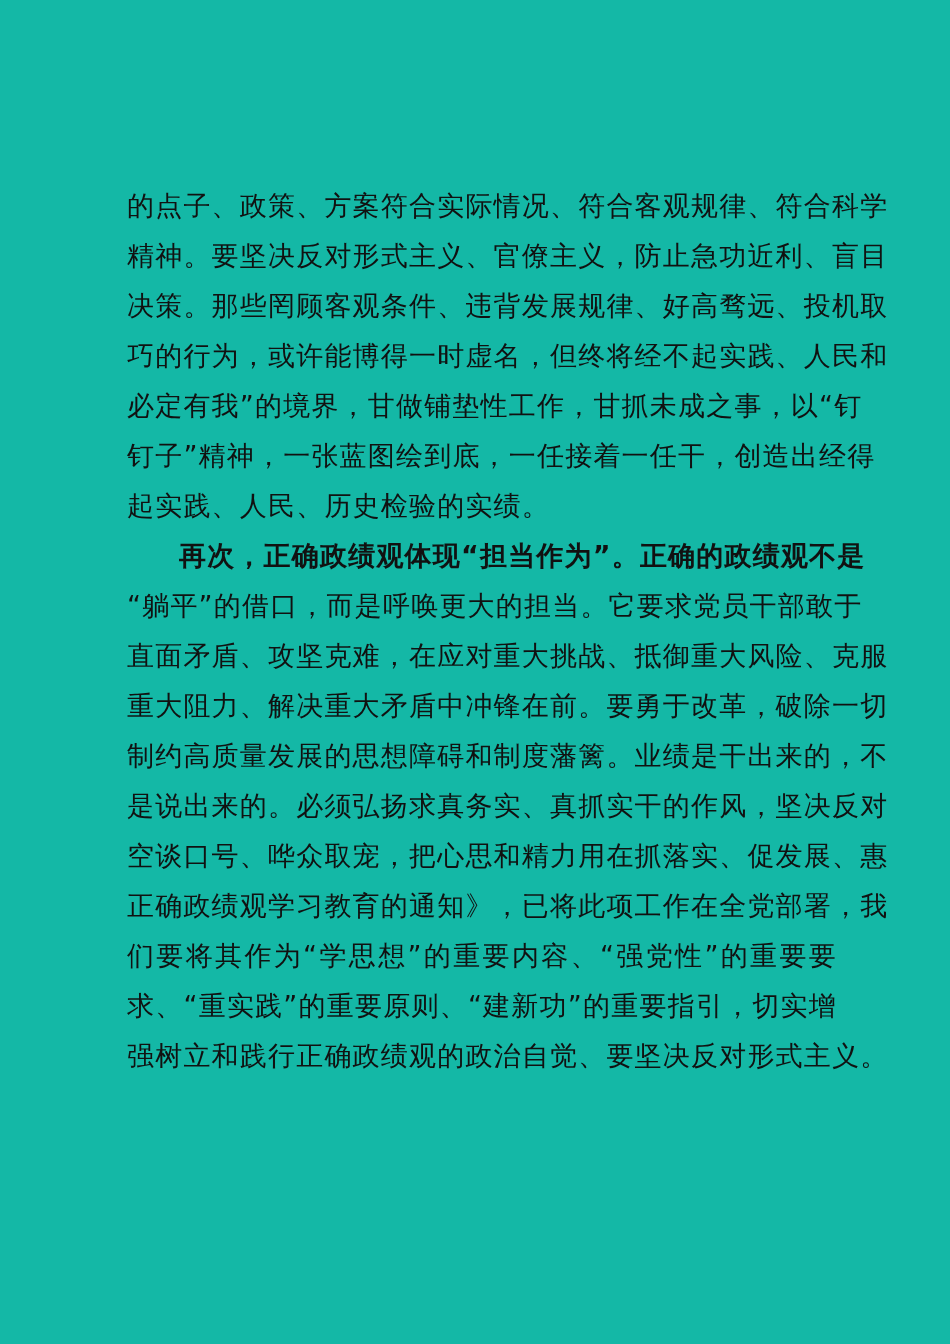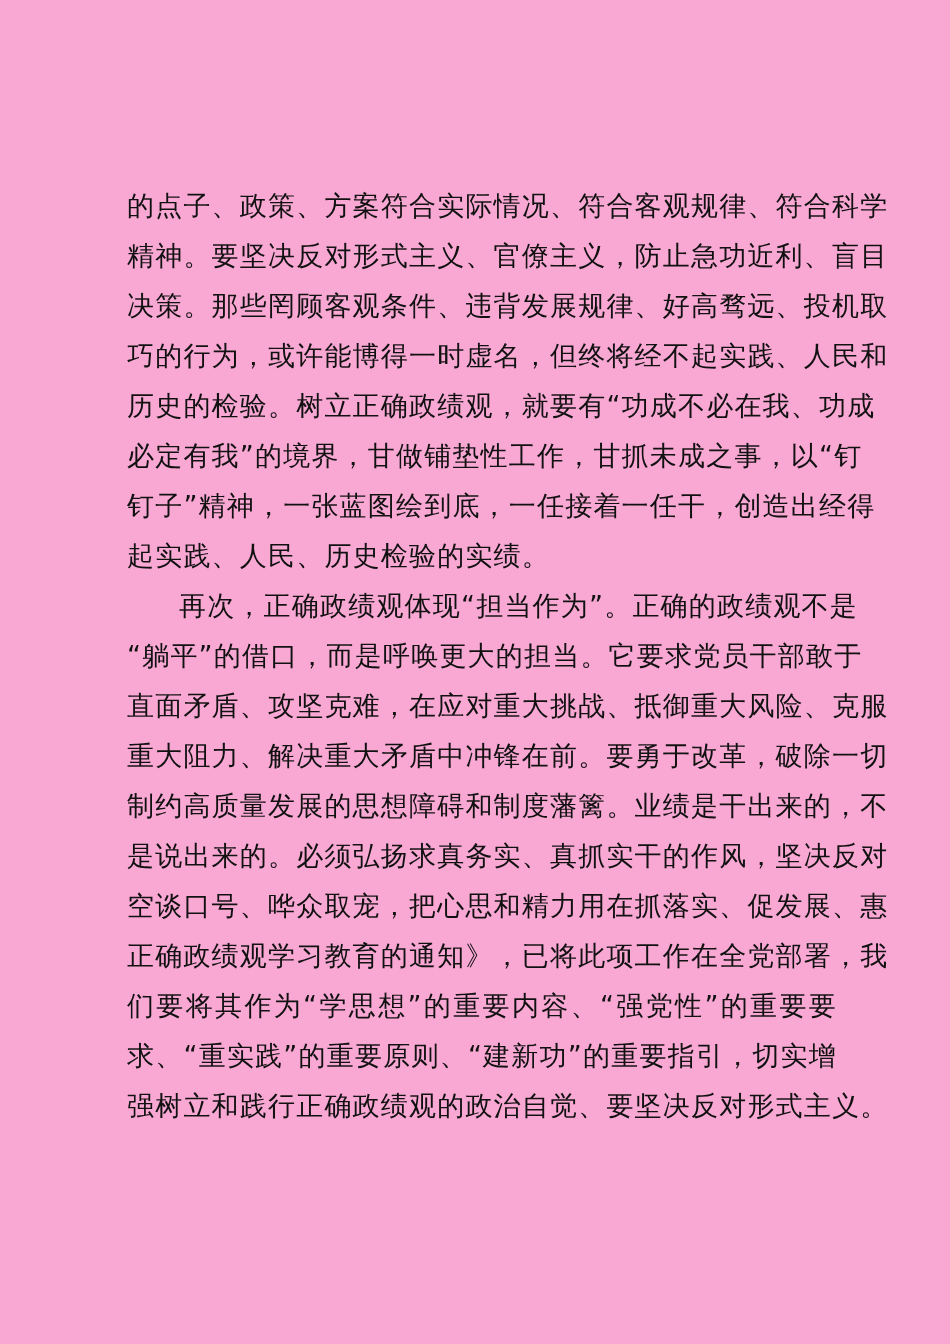--- a/index.html
+++ b/index.html
@@ -12,21 +12,21 @@
       height: 1344px;
       position: relative;
       overflow: hidden;
     }
     .page {
       position: absolute;
       left: 0;
       top: 0;
       width: 950px;
       height: 1344px;
-      background: #f9a8d4;
+      background: #14b8a6;
     }
     .text-block {
       position: absolute;
       left: 127px;
       top: 184px;
       width: 710px;
       font-family: "DejaVu Sans", "Liberation Sans", sans-serif;
       font-size: 27px;
       color: #111111;
     }
@@ -37,34 +37,34 @@
       letter-spacing: 1.2px;
       text-align: justify;
       text-align-last: justify;
       display: block;
     }
     .line.last {
       text-align-last: left;
     }
     .line.indent {
       padding-left: 52px;
+      font-weight: bold;
     }
   </style>
 </head>
 <body>
 
 <div class="page">
   <div class="text-block">
 
     <div class="paragraph">
       <span class="line">的点子、政策、方案符合实际情况、符合客观规律、符合科学</span>
       <span class="line">精神。要坚决反对形式主义、官僚主义，防止急功近利、盲目</span>
       <span class="line">决策。那些罔顾客观条件、违背发展规律、好高骛远、投机取</span>
       <span class="line">巧的行为，或许能博得一时虚名，但终将经不起实践、人民和</span>
-      <span class="line">历史的检验。树立正确政绩观，就要有“功成不必在我、功成</span>
       <span class="line">必定有我”的境界，甘做铺垫性工作，甘抓未成之事，以“钉</span>
       <span class="line">钉子”精神，一张蓝图绘到底，一任接着一任干，创造出经得</span>
       <span class="line last">起实践、人民、历史检验的实绩。</span>
     </div>
 
     <div class="paragraph">
       <span class="line indent">再次，正确政绩观体现“担当作为”。正确的政绩观不是</span>
       <span class="line">“躺平”的借口，而是呼唤更大的担当。它要求党员干部敢于</span>
       <span class="line">直面矛盾、攻坚克难，在应对重大挑战、抵御重大风险、克服</span>
       <span class="line">重大阻力、解决重大矛盾中冲锋在前。要勇于改革，破除一切</span>

